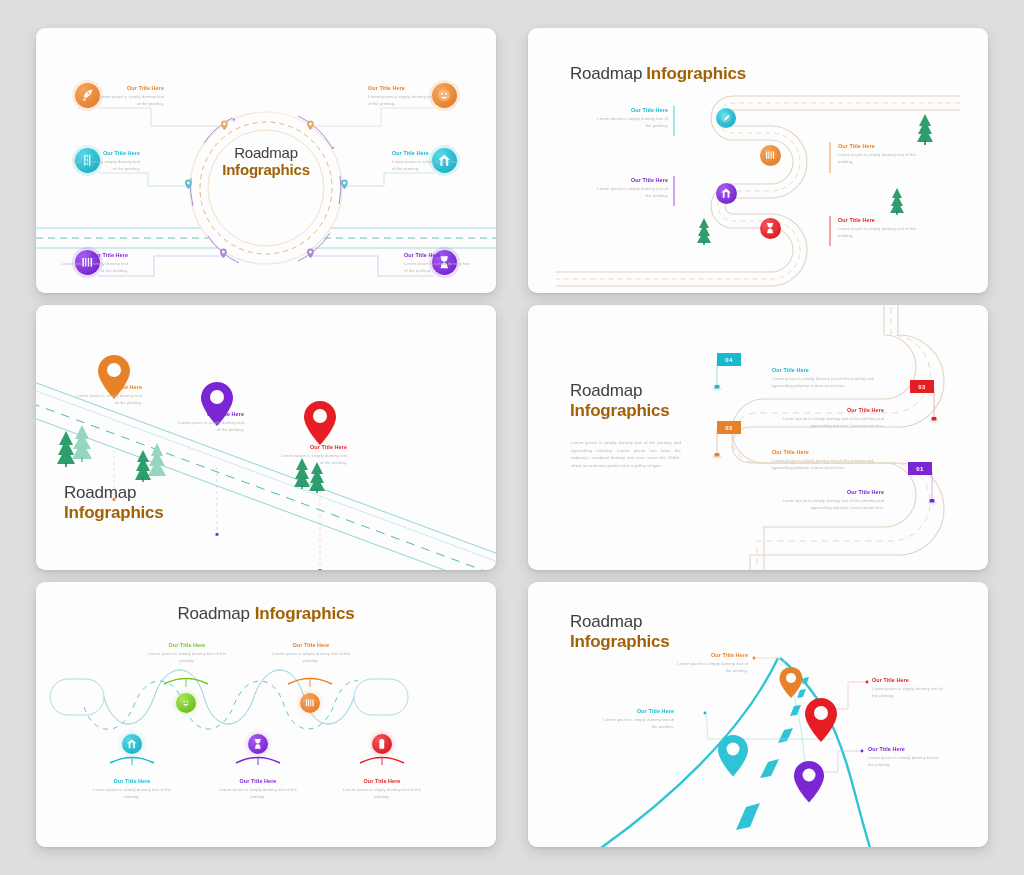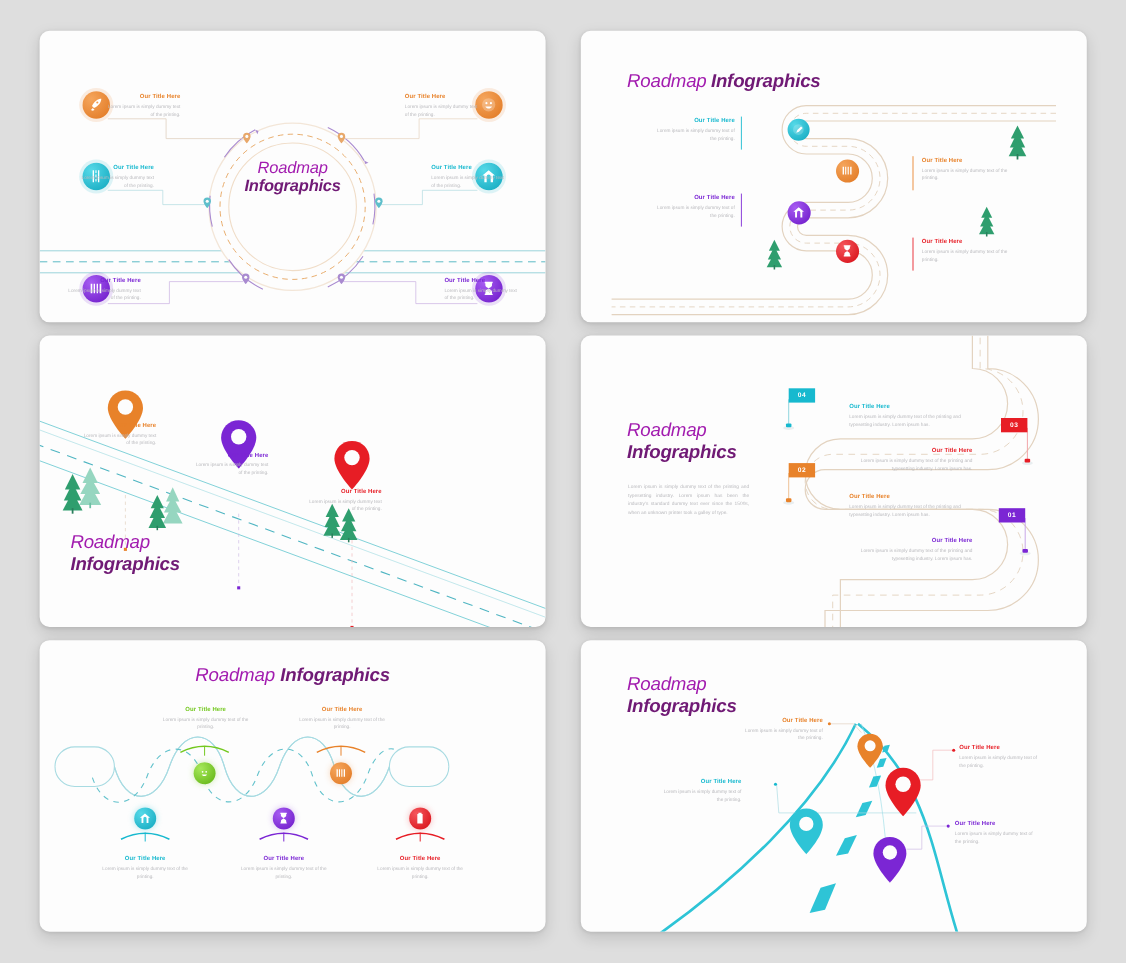--- a/index.html
+++ b/index.html
@@ -38,22 +38,22 @@
   .tb .d {
     font-size: 4.3px; color: #b9b9bd; line-height: 1.55;
     margin-top: 2px;
   }
   .ar { text-align: right; }
   .al { text-align: left; }
   .ac { text-align: center; }
 
   
   .bigtitle { position: absolute; white-space: nowrap; }
-  .bigtitle .l1 { font-size: 17px; color: #a21caf; letter-spacing: -.2px; font-style: italic; }
-  .bigtitle .l2 { font-size: 17px; color: #701a75; font-weight: bold; letter-spacing: -.2px; font-style: italic; }
+  .bigtitle .l1 { font-size: 17px; color: #404040; letter-spacing: -.2px; }
+  .bigtitle .l2 { font-size: 17px; color: #a16207; font-weight: bold; letter-spacing: -.2px; }
   .inline .l1, .inline .l2 { display: inline; }
 
   
   .ico {
     position: absolute; border-radius: 50%;
     display: flex; align-items: center; justify-content: center;
     color: #fff;
   }
   .ico svg { position: static; width: 58%; height: 58%; }
 

